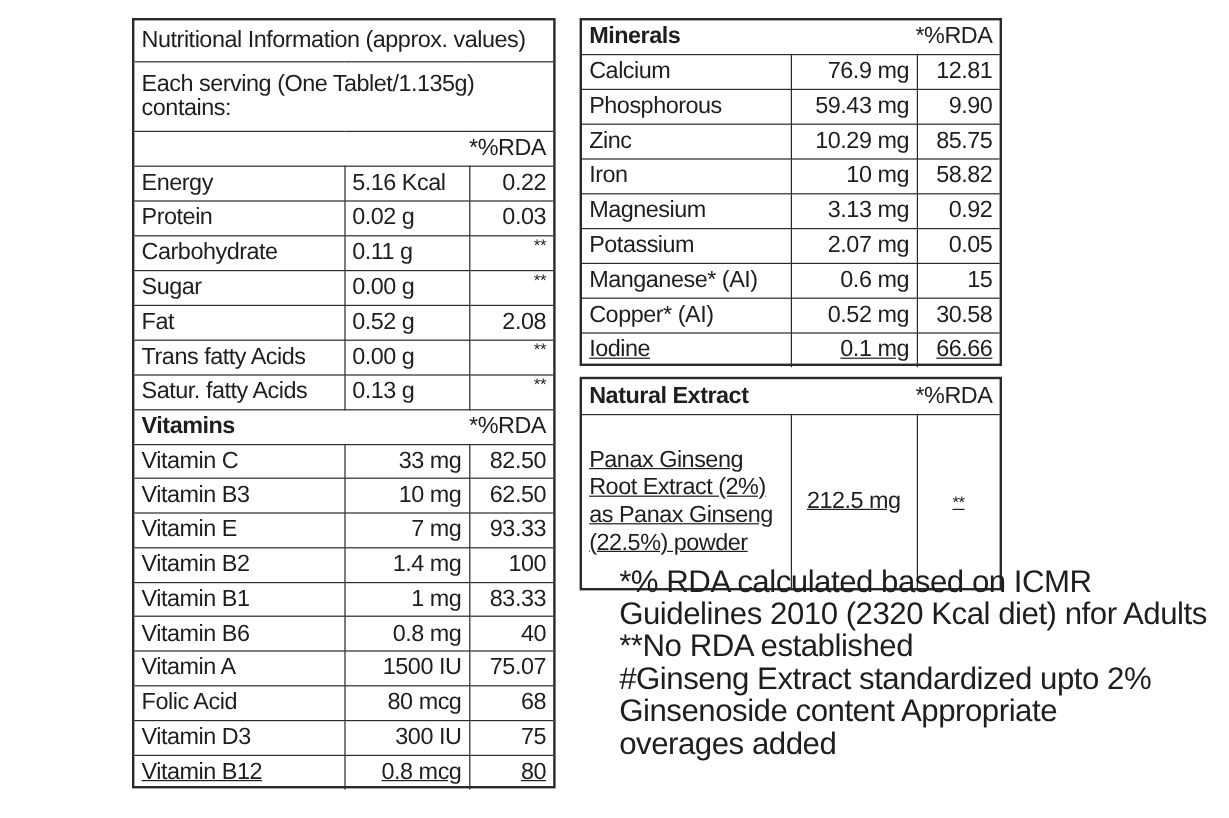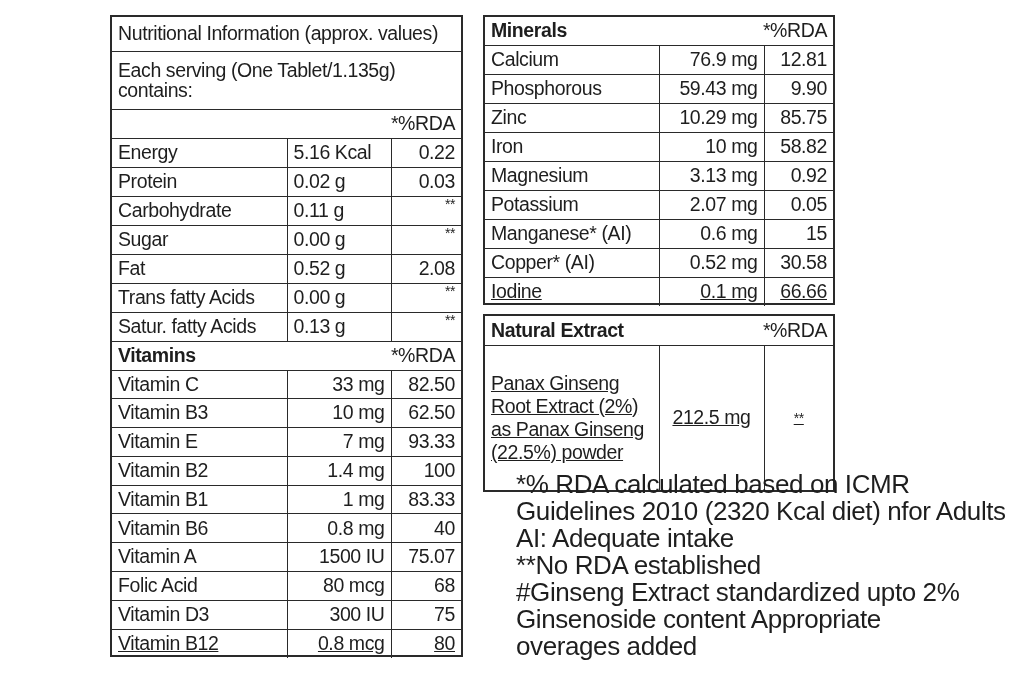--- a/index.html
+++ b/index.html
@@ -232,18 +232,17 @@
       <td class="c">212.5 mg</td>
       <td class="c star" style="vertical-align:middle;">**</td>
     </tr>
   </tbody>
     </table>
 </div>
 
 <div class="notes">
   <div>*% RDA calculated based on ICMR</div>
   <div>Guidelines 2010 (2320 Kcal diet) nfor Adults</div>
-  <div>AI: Adequate intake</div>
   <div>**No RDA established</div>
   <div>#Ginseng Extract standardized upto 2%</div>
   <div>Ginsenoside content Appropriate</div>
   <div>overages added</div>
 </div>
 
 </body></html>

